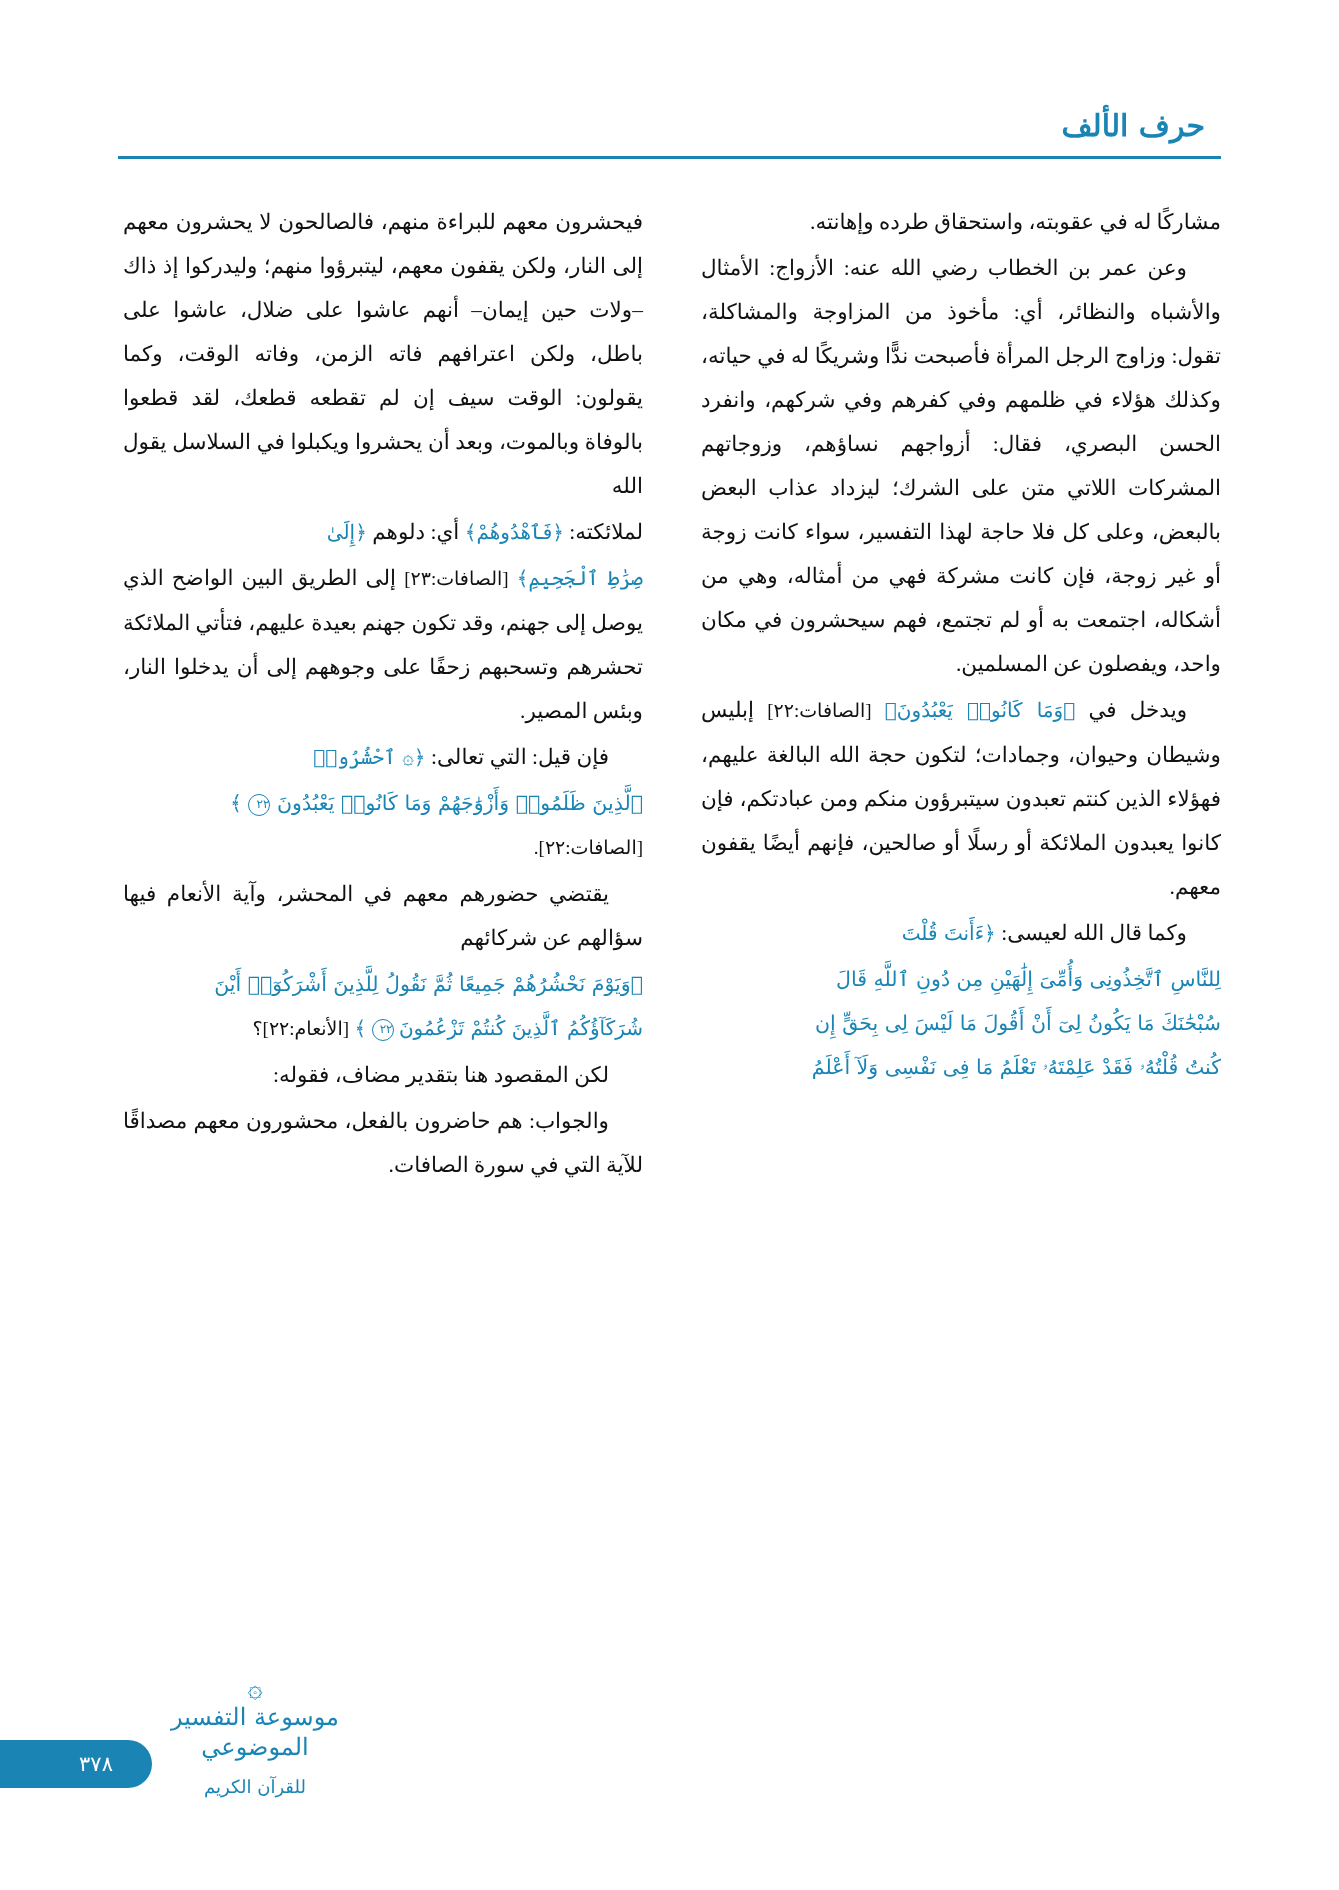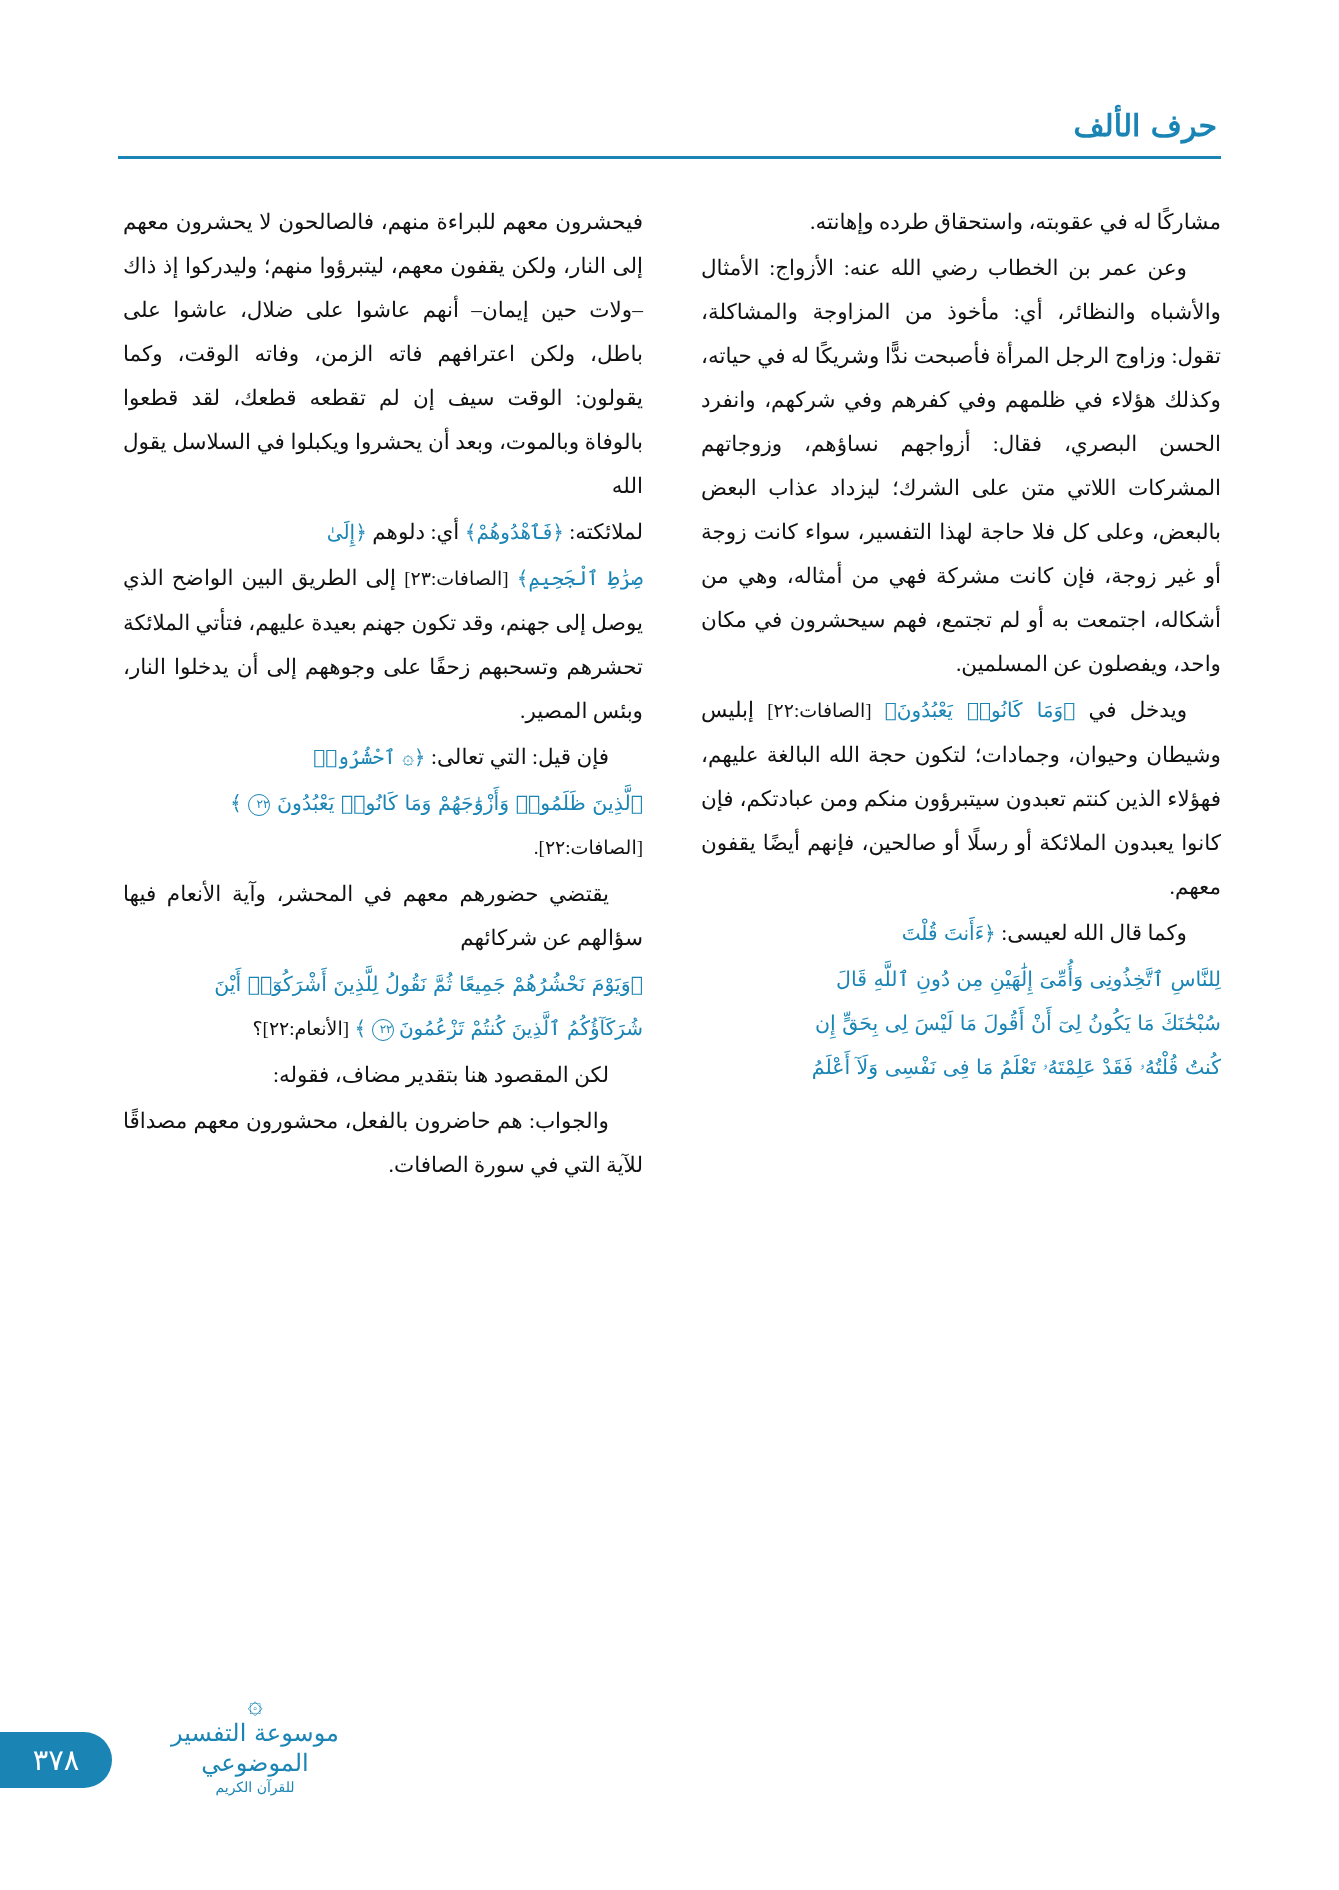--- a/index.html
+++ b/index.html
@@ -26,21 +26,21 @@
   
   .header {
     position: absolute;
     top: 108px;
     right: 118px;
     left: 118px;
     height: 62px;
   }
   .header-title {
     position: absolute;
-    right: 4px;
+    right: 16px;
     top: 0;
     font-family: "DejaVu Serif", serif;
     font-size: 30px;
     color: #1a85b5;
     font-weight: bold;
     letter-spacing: -1px;
     direction: rtl;
   }
   .header-rule {
     position: absolute;
@@ -126,53 +126,55 @@
     bottom: 92px;
     left: 0;
     right: 0;
     height: 110px;
   }
   .page-number-tab {
     position: absolute;
     left: 0;
     bottom: 10px;
     width: 112px;
-    height: 56px;
+    height: 48px;
     background: #1a85b5;
     border-top-right-radius: 28px;
     border-bottom-right-radius: 28px;
     color: #ffffff;
     font-family: "DejaVu Serif", serif;
-    font-size: 29px;
+    font-size: 21px;
     display: flex;
     align-items: center;
     justify-content: center;
     letter-spacing: 2px;
+    padding-left: 40px;
   }
   .logo {
     position: absolute;
     left: 130px;
     bottom: 2px;
     width: 250px;
     text-align: center;
     color: #1a85b5;
     direction: rtl;
   }
   .logo-main {
     font-family: "DejaVu Serif", serif;
     font-size: 24px;
     font-weight: normal;
     line-height: 30px;
     letter-spacing: -1px;
   }
   .logo-sub {
     font-family: "DejaVu Serif", serif;
-    font-size: 14px;
+    font-size: 18px;
     line-height: 18px;
     color: #1a85b5;
+    margin-top: 16px;
   }
   .logo-orn {
     font-size: 26px;
     color: #1a85b5;
     line-height: 26px;
   }
 </style>
 </head>
 <body>
 

